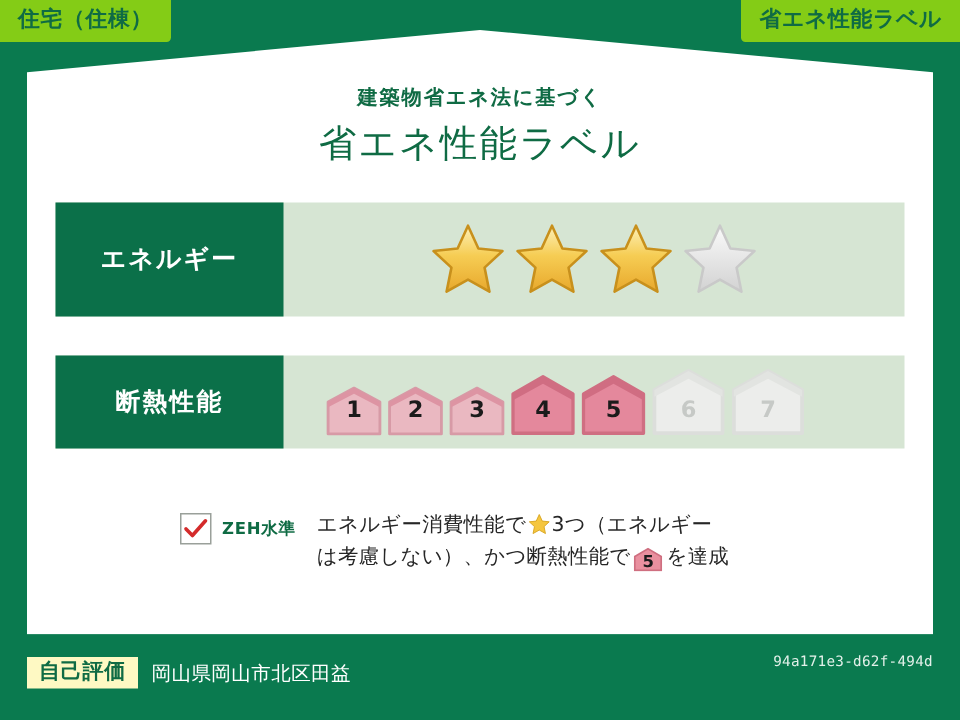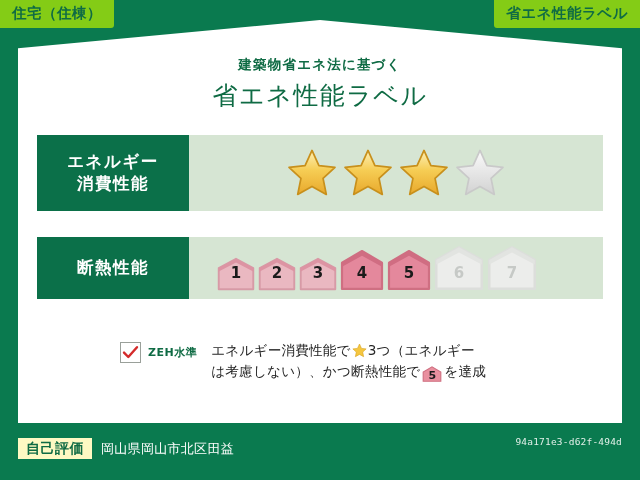--- a/index.html
+++ b/index.html
@@ -166,21 +166,20 @@
   <div class="corner-badge" id="badge-renew">省エネ性能ラベル</div>
 
   <div id="title-block">
     <div id="title-sub">建築物省エネ法に基づく</div>
     <div id="title-main">省エネ性能ラベル</div>
   </div>
 
   <div class="metric-row" id="row-energy">
     <div class="metric-name">
       <span>エネルギー</span>
-      <span>消費性能</span>
     </div>
     <div class="metric-value">
       <div class="stars" id="star-container">
           <svg viewBox="0 0 24 24" class="star">
             <defs>
               <linearGradient id="sg0" x1="0" y1="0" x2="0" y2="1">
                 <stop offset="0%" stop-color="#fdf0b8"></stop>
                 <stop offset="45%" stop-color="#f6cd54"></stop>
                 <stop offset="100%" stop-color="#e8a82c"></stop>
               </linearGradient>

